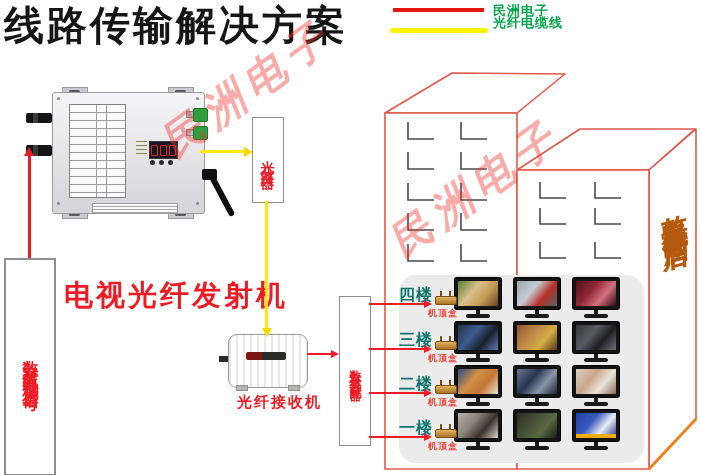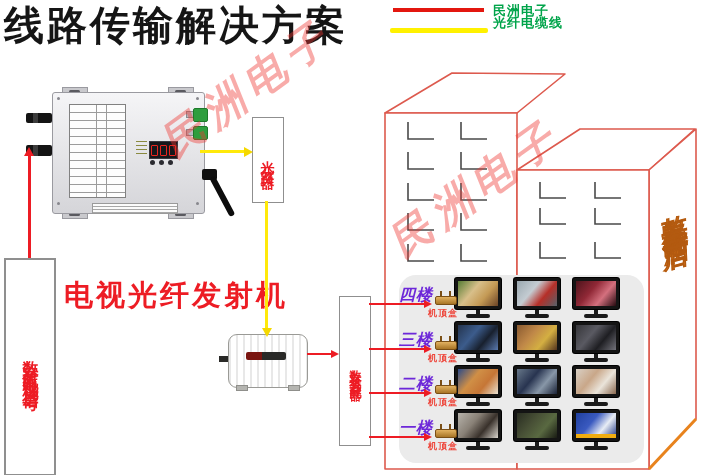--- a/index.html
+++ b/index.html
@@ -59,21 +59,21 @@
     background-image:linear-gradient(90deg,#7a1510 0 16px,#2a2a28 16px);}
   .rx-foot{top:385px;width:10px;height:4px;background:#b5b5b1;border:1px solid #8f8f8b;z-index:4;}
   #rx-conn{left:219px;top:356px;width:10px;height:6px;background:#2a2a28;z-index:4;}
   
   #building-svg{left:380px;top:60px;z-index:1;}
   #tv-panel{left:399px;top:275px;width:245px;height:188px;background:#ebebeb;border-radius:17px;z-index:2;}
   #hotel-name{left:652px;top:196px;width:40px;z-index:3;writing-mode:vertical-rl;text-orientation:upright;
     font-size:26px;font-weight:900;color:#e8831d;letter-spacing:5px;transform:rotate(-3deg) skewY(-12deg);
     -webkit-text-stroke:0.6px #b35a10;}
   
-  .floor-label{position:absolute;font-size:16px;font-weight:900;color:#6d28d9;letter-spacing:1px;z-index:5;white-space:nowrap;font-style:italic;}
+  .floor-label{position:absolute;font-size:16px;font-weight:900;color:#0f766e;letter-spacing:1px;z-index:5;white-space:nowrap;}
   .stb{position:absolute;width:20px;height:7px;border-radius:2px;z-index:5;
     background:linear-gradient(180deg,#e2b261,#a87526);border:1px solid #7a4f16;}
   .stb i{position:absolute;top:-6px;width:2px;height:6px;background:#7a4f16;}
   .stb-label{position:absolute;font-size:9px;font-weight:bold;color:#ee4338;letter-spacing:1px;z-index:5;white-space:nowrap;}
   .tv{position:absolute;width:46px;z-index:3;}
   .tv .bezel{width:46px;height:31px;background:#141414;border-radius:2px;padding:0;position:relative;
     box-shadow:0 0 0 1px #000;}
   .tv .screen{position:absolute;left:3px;top:3px;right:3px;bottom:3px;overflow:hidden;}
   .tv .bar{position:absolute;left:0;right:0;bottom:0;height:4px;}
   .tv .neck{width:4px;height:5px;background:#1a1a1a;margin:0 auto;}
@@ -182,20 +182,21 @@
   </div>
 
   <div class="abs fiber" style="left:265px;top:201px;width:3px;height:127px;"></div>
   <div class="abs arrow ar-down-yel" style="left:261.5px;top:328px;"></div>
 
   <div class="abs" id="rx-conn"></div>
   <div class="abs" id="rx-body"></div>
   <div class="abs" id="rx-slot"></div>
   <div class="abs rx-foot" style="left:236px;"></div>
   <div class="abs rx-foot" style="left:288px;"></div>
+  <div class="abs device-label" style="left:237px;top:393px;font-size:15px;letter-spacing:2px;">光纤接收机</div>
 
   <div class="abs coax" style="left:307px;top:353px;width:25px;height:2px;"></div>
   <div class="abs arrow ar-right-red" style="left:331px;top:349.5px;"></div>
   <div class="abs vbox" style="left:339px;top:296px;width:30px;height:148px;border-width:1.5px;">
     <div class="vtext" style="font-size:12px;letter-spacing:2.5px;">数字有线分支分配器</div>
   </div>
 
   <div id="floors-layer">
       <div class="floor-label" style="left: 399px; top: 285px;">四楼</div>
       <div class="coax abs" style="left: 369px; top: 303px; width: 56px; height: 2px;"></div>

